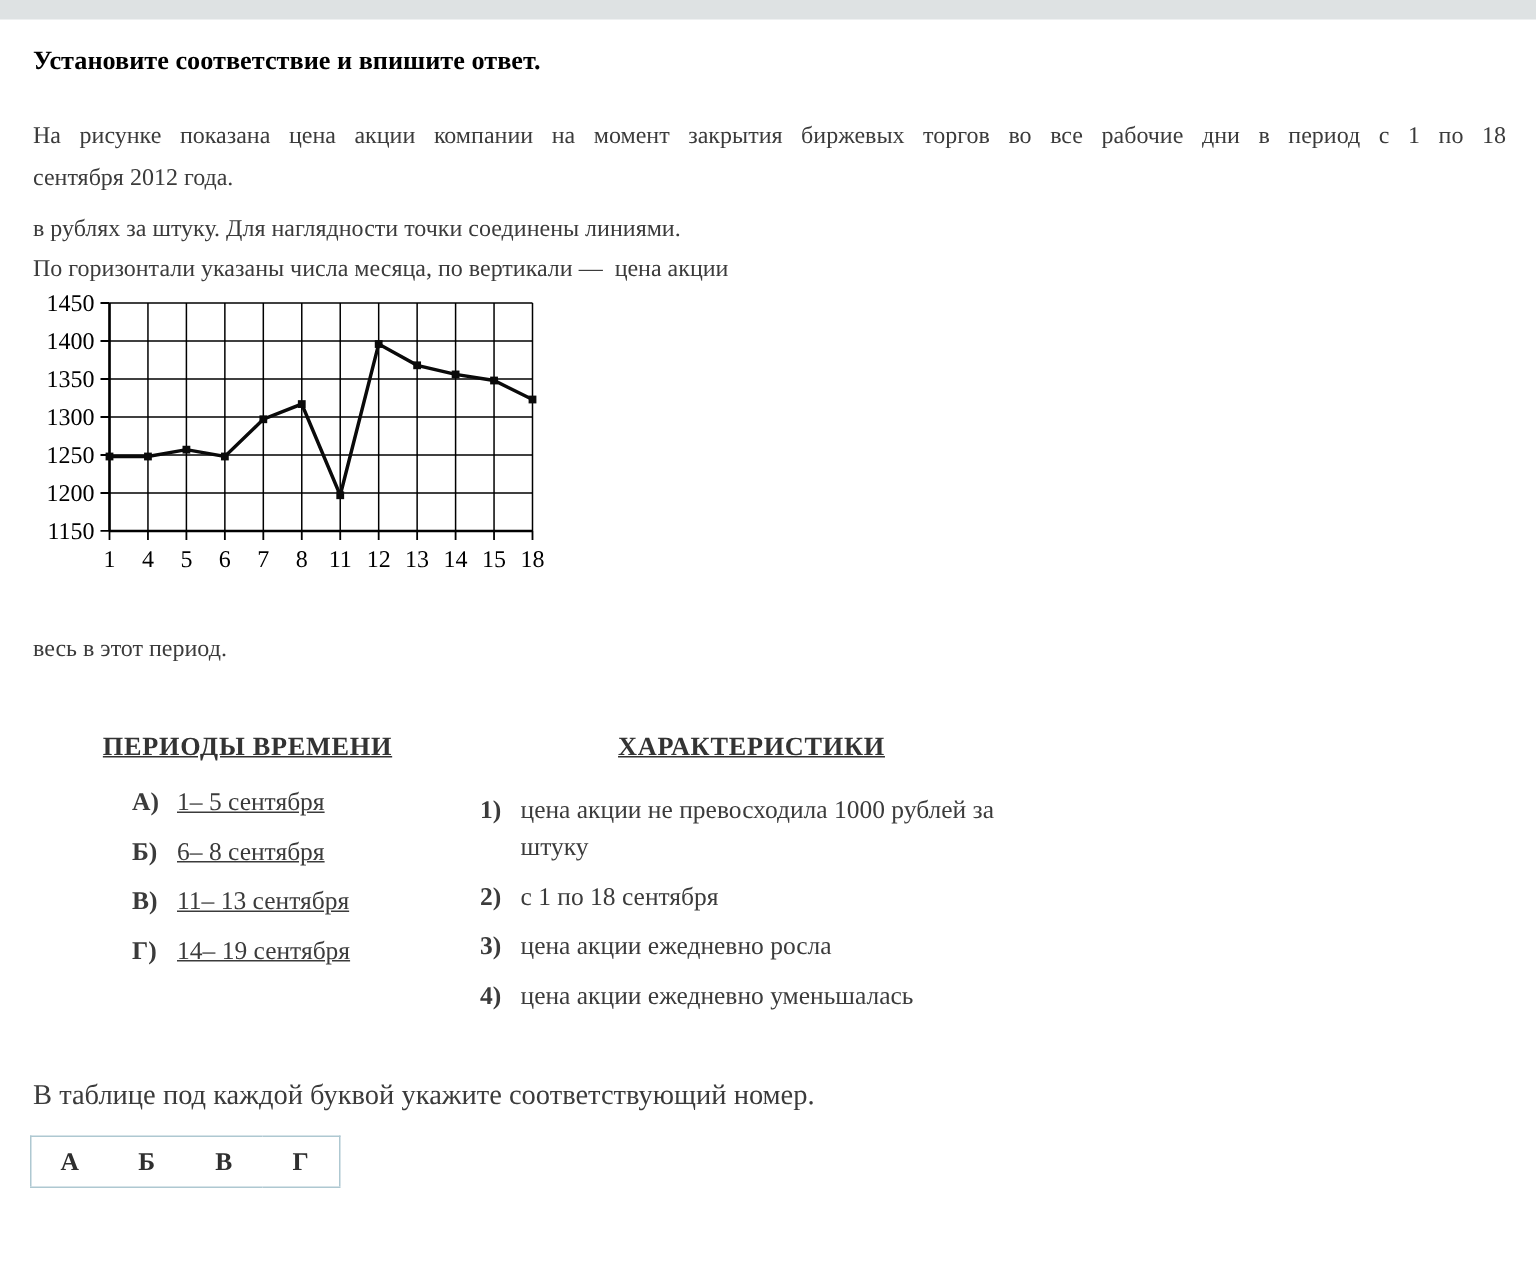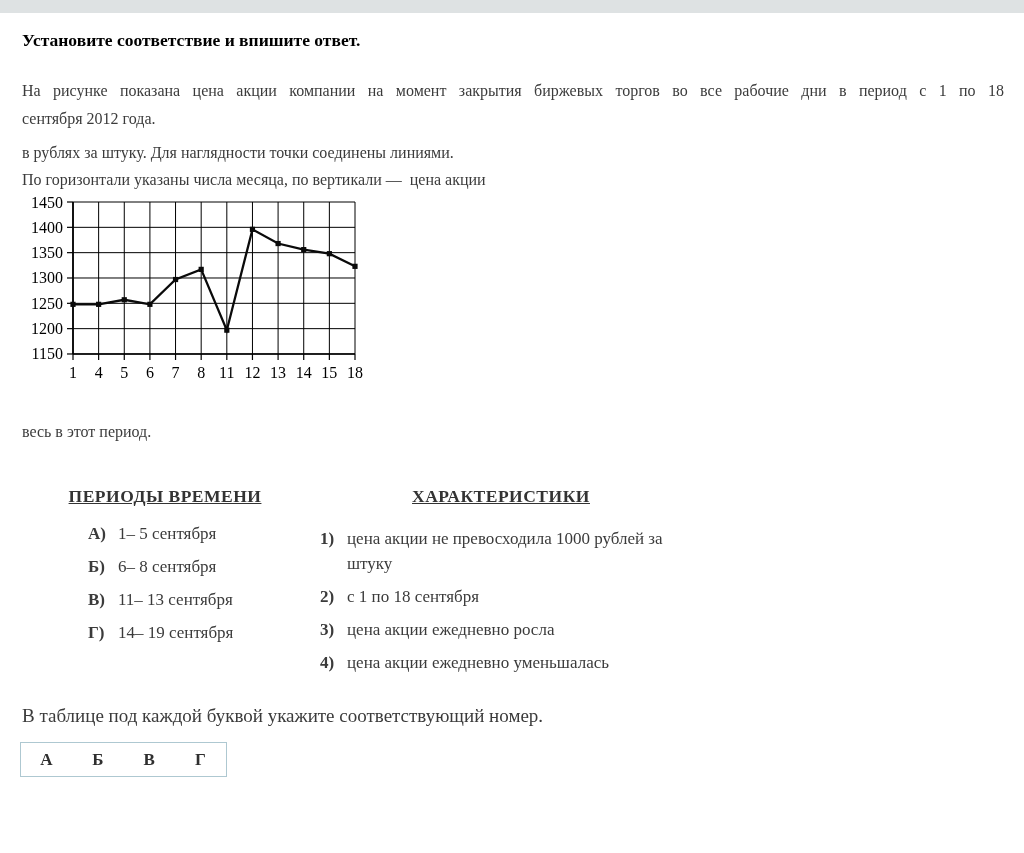--- a/index.html
+++ b/index.html
@@ -18,29 +18,29 @@
   .just { text-align: justify; text-align-last: justify; }
 
   .chart-block { }
   svg text { font-family: "Liberation Serif", serif; font-size: 16px; fill: #000; }
 
   .match { margin-top: 40px; display: flex; }
   .col-periods { width: 196px; margin-left: 45px; }
   .col-chars { width: 362px; margin-left: 57px; }
   .col-header { font-size: 17.5px; font-weight: bold; color: #333;
                 text-align: center; text-decoration: underline; letter-spacing: 0.5px; }
-  .period-list { margin-top: 19px; }
+  .period-list { margin-top: 19px; text-decoration: underline; }
   .period-item { margin-left: 21px; margin-bottom: 17px; font-size: 17px; line-height: 16px; }
   .period-key { font-weight: bold; display: inline-block; width: 30px; }
   .char-list { margin-top: 19px; }
   .char-item { position: relative; padding-left: 27px; margin-bottom: 8px;
                font-size: 17px; line-height: 25px; }
   .char-key { position: absolute; left: 0; top: 0; font-weight: bold; }
 
-  .p4 { margin-top: 22px; font-size: 19px; }
+  .p4 { margin-top: 36px; font-size: 19px; }
 
   .ans-table { margin-top: 15px; margin-left: -2px;
                border-collapse: collapse; width: 207px; table-layout: fixed; }
   .ans-table, .ans-table td { border: 0; }
   .ans-table { border: 1px solid #aec8d1; }
   .ans-table td { text-align: center; vertical-align: middle; }
   .ans-table tr.hdr td { height: 34px; border-bottom: 1px solid #aec8d1;
                          font-size: 17px; font-weight: bold; color: #2f2f2f; }
 </style>
 </head>

